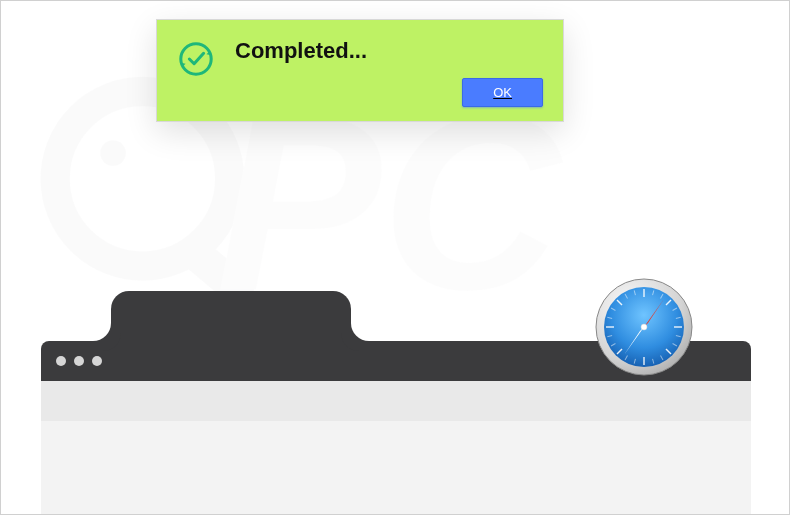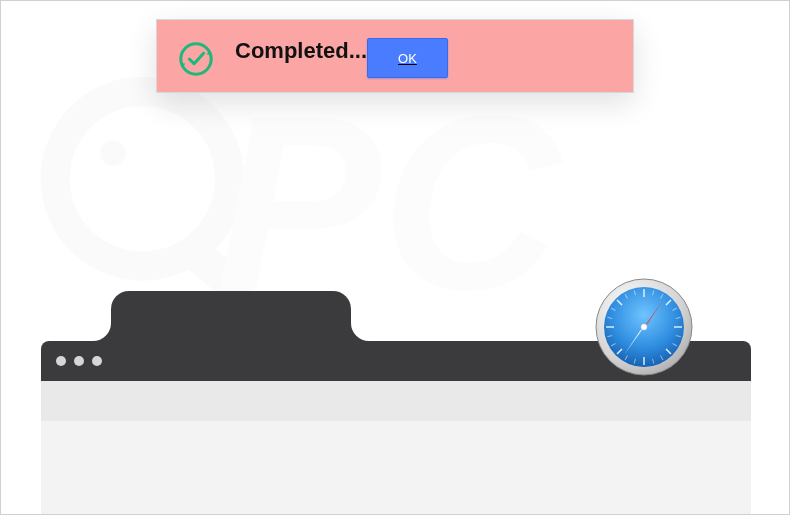--- a/index.html
+++ b/index.html
@@ -98,27 +98,28 @@
     width: 100px;
     height: 100px;
     z-index: 3;
   }
 
   
   .dialog {
     position: absolute;
     left: 155px;
     top: 18px;
-    width: 478px;
-    background: #fca5a5;
+    width: 408px;
+    background: #bef264;
     border: 1px solid #d8d8d8;
     box-shadow: 0 10px 30px rgba(0,0,0,0.12);
     z-index: 10;
     padding: 18px 20px 14px 20px;
     display: flex;
+    flex-direction: column;
   }
   .dialog-body {
     display: flex;
     gap: 20px;
     align-items: flex-start;
   }
   .dialog-icon {
     width: 38px;
     height: 38px;
     flex-shrink: 0;

